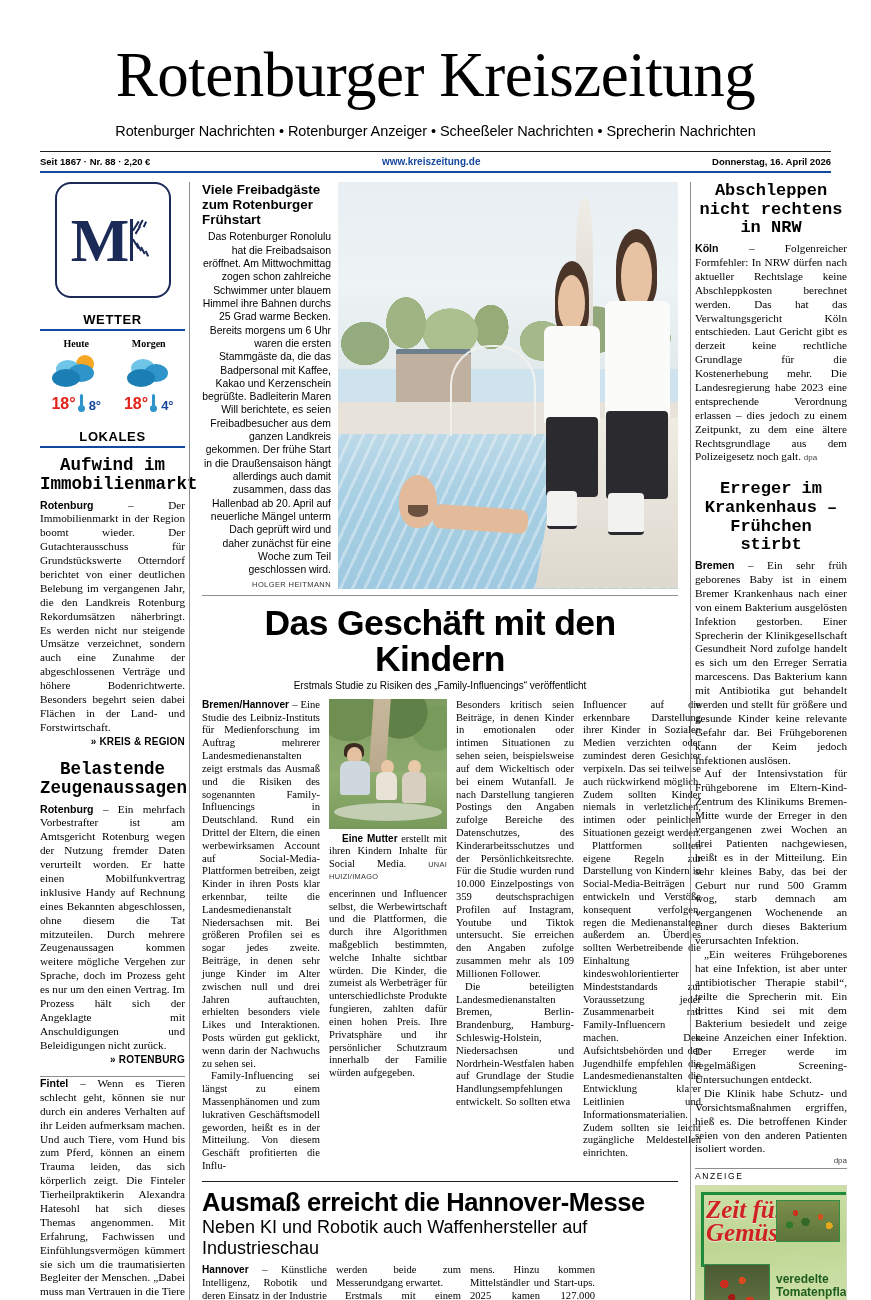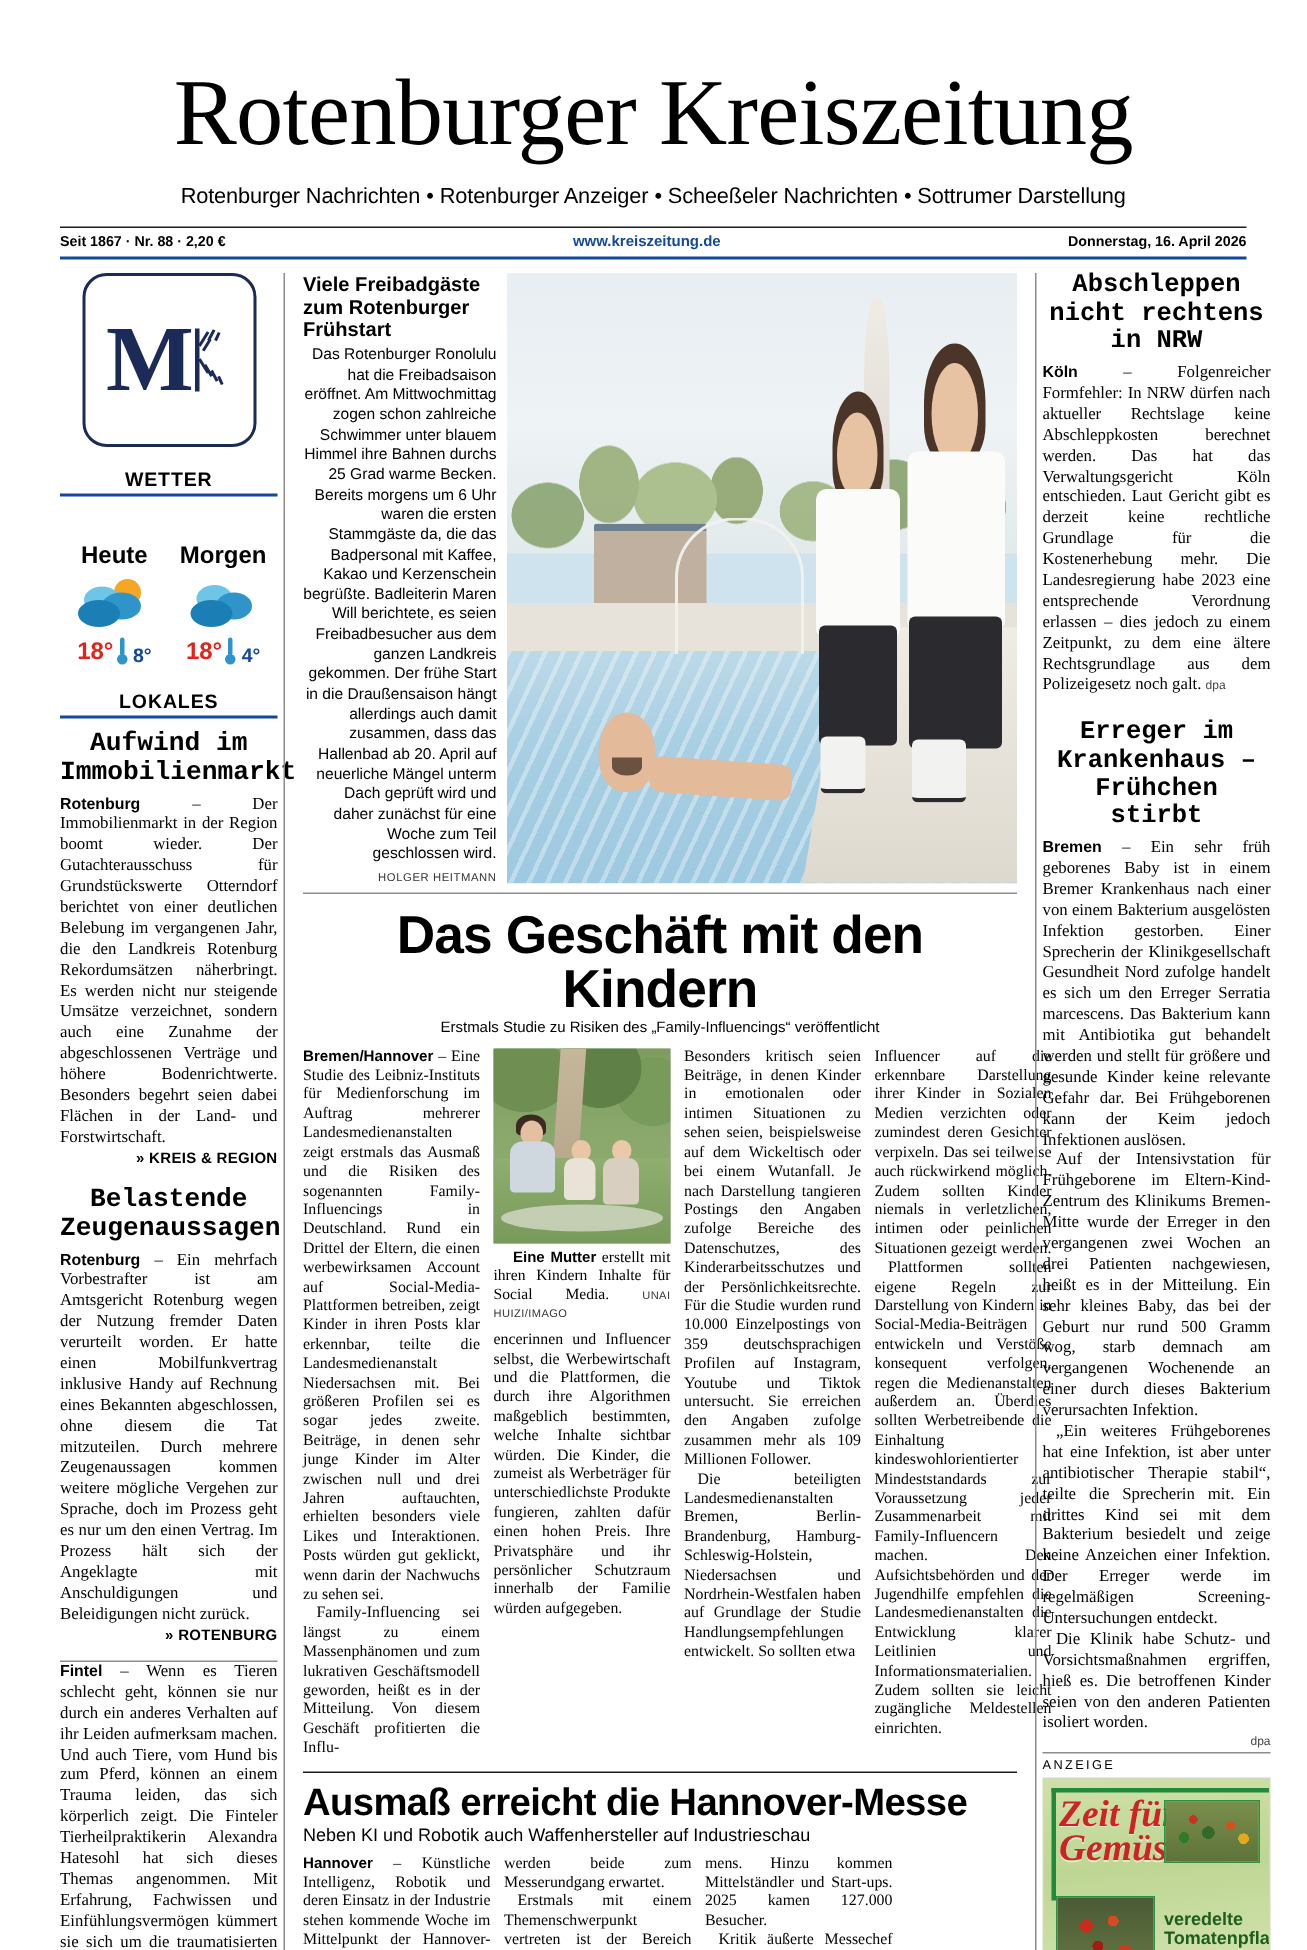--- a/index.html
+++ b/index.html
@@ -78,21 +78,21 @@
   }
   .sect-head{
     font-family:"Liberation Sans",sans-serif;
     font-weight:700;font-size:13px;letter-spacing:0.6px;
     text-align:center;margin-top:14px;
   }
   .sect-rule{border-top:2px solid #14479e;margin-top:2px;}
 
   .weather{display:flex;margin-top:7px;}
   .wx{flex:1;text-align:center;}
-  .wx-day{font-family:Liberation Sans, sans-serif;font-weight:700;font-size:16px;margin-top:24px;}
+  .wx-day{font-family:Liberation Serif, serif;font-weight:700;font-size:10px;}
   .wx-icon{height:42px;position:relative;margin:2px 0 0;}
   .wx-temps{
     font-family:"Liberation Sans",sans-serif;font-weight:700;
     display:flex;align-items:flex-end;justify-content:center;gap:1px;
   }
   .t-hi{color:#e2231a;font-size:16px;}
   .t-lo{color:#14479e;font-size:13px;margin-left:2px;}
   .thermo{width:9px;height:20px;position:relative;display:inline-block;}
 
   .story-head{
@@ -240,21 +240,21 @@
 
   
   .rule-thick{border-top:1.5px solid #1d1d1d;margin:8px 0 0;}
   .sec2-head{
     font-family:"Liberation Sans",sans-serif;
     font-weight:700;font-size:25.5px;line-height:1.06;
     margin:7px 0 1px;letter-spacing:-0.4px;
   }
   .sec2-sub{
     font-family:"Liberation Sans",sans-serif;
-    font-size:12px;line-height:1.15;margin-bottom:6px;
+    font-size:18px;line-height:1.15;margin-bottom:6px;
   }
   .sec2-cols{display:flex;gap:9px;}
   .s2c{width:125px;flex:0 0 125px;}
 
   
   .anz-label{
     font-family:"Liberation Sans",sans-serif;
     font-size:8.5px;letter-spacing:1.6px;font-weight:400;
     border-top:1px solid #8d8d8d;padding-top:2px;margin-top:2px;
   }
@@ -301,21 +301,21 @@
   .ad-price .num{font-size:21px;}
 </style>
 </head>
 <body>
 
 <div class="page">
 
   <div class="masthead">
     <div class="masthead-title">Rotenburger Kreiszeitung</div>
     <div class="masthead-sub">
-      <span>Rotenburger Nachrichten</span><span class="dot">•</span><span>Rotenburger Anzeiger</span><span class="dot">•</span><span>Scheeßeler Nachrichten</span><span class="dot">•</span><span>Sottrumer Darstellung</span>
+      <span>Rotenburger Nachrichten</span><span class="dot">•</span><span>Rotenburger Anzeiger</span><span class="dot">•</span><span>Scheeßeler Nachrichten</span><span class="dot">•</span><span>Sprecherin Nachrichten</span>
     </div>
   </div>
   <div class="rule-top"></div>
   <div class="infobar">
     <span>Seit 1867 · Nr. 88 · 2,20 €</span>
     <span class="mid">www.kreiszeitung.de</span>
     <span>Donnerstag, 16. April 2026</span>
   </div>
   <div class="rule-blue"></div>
 

